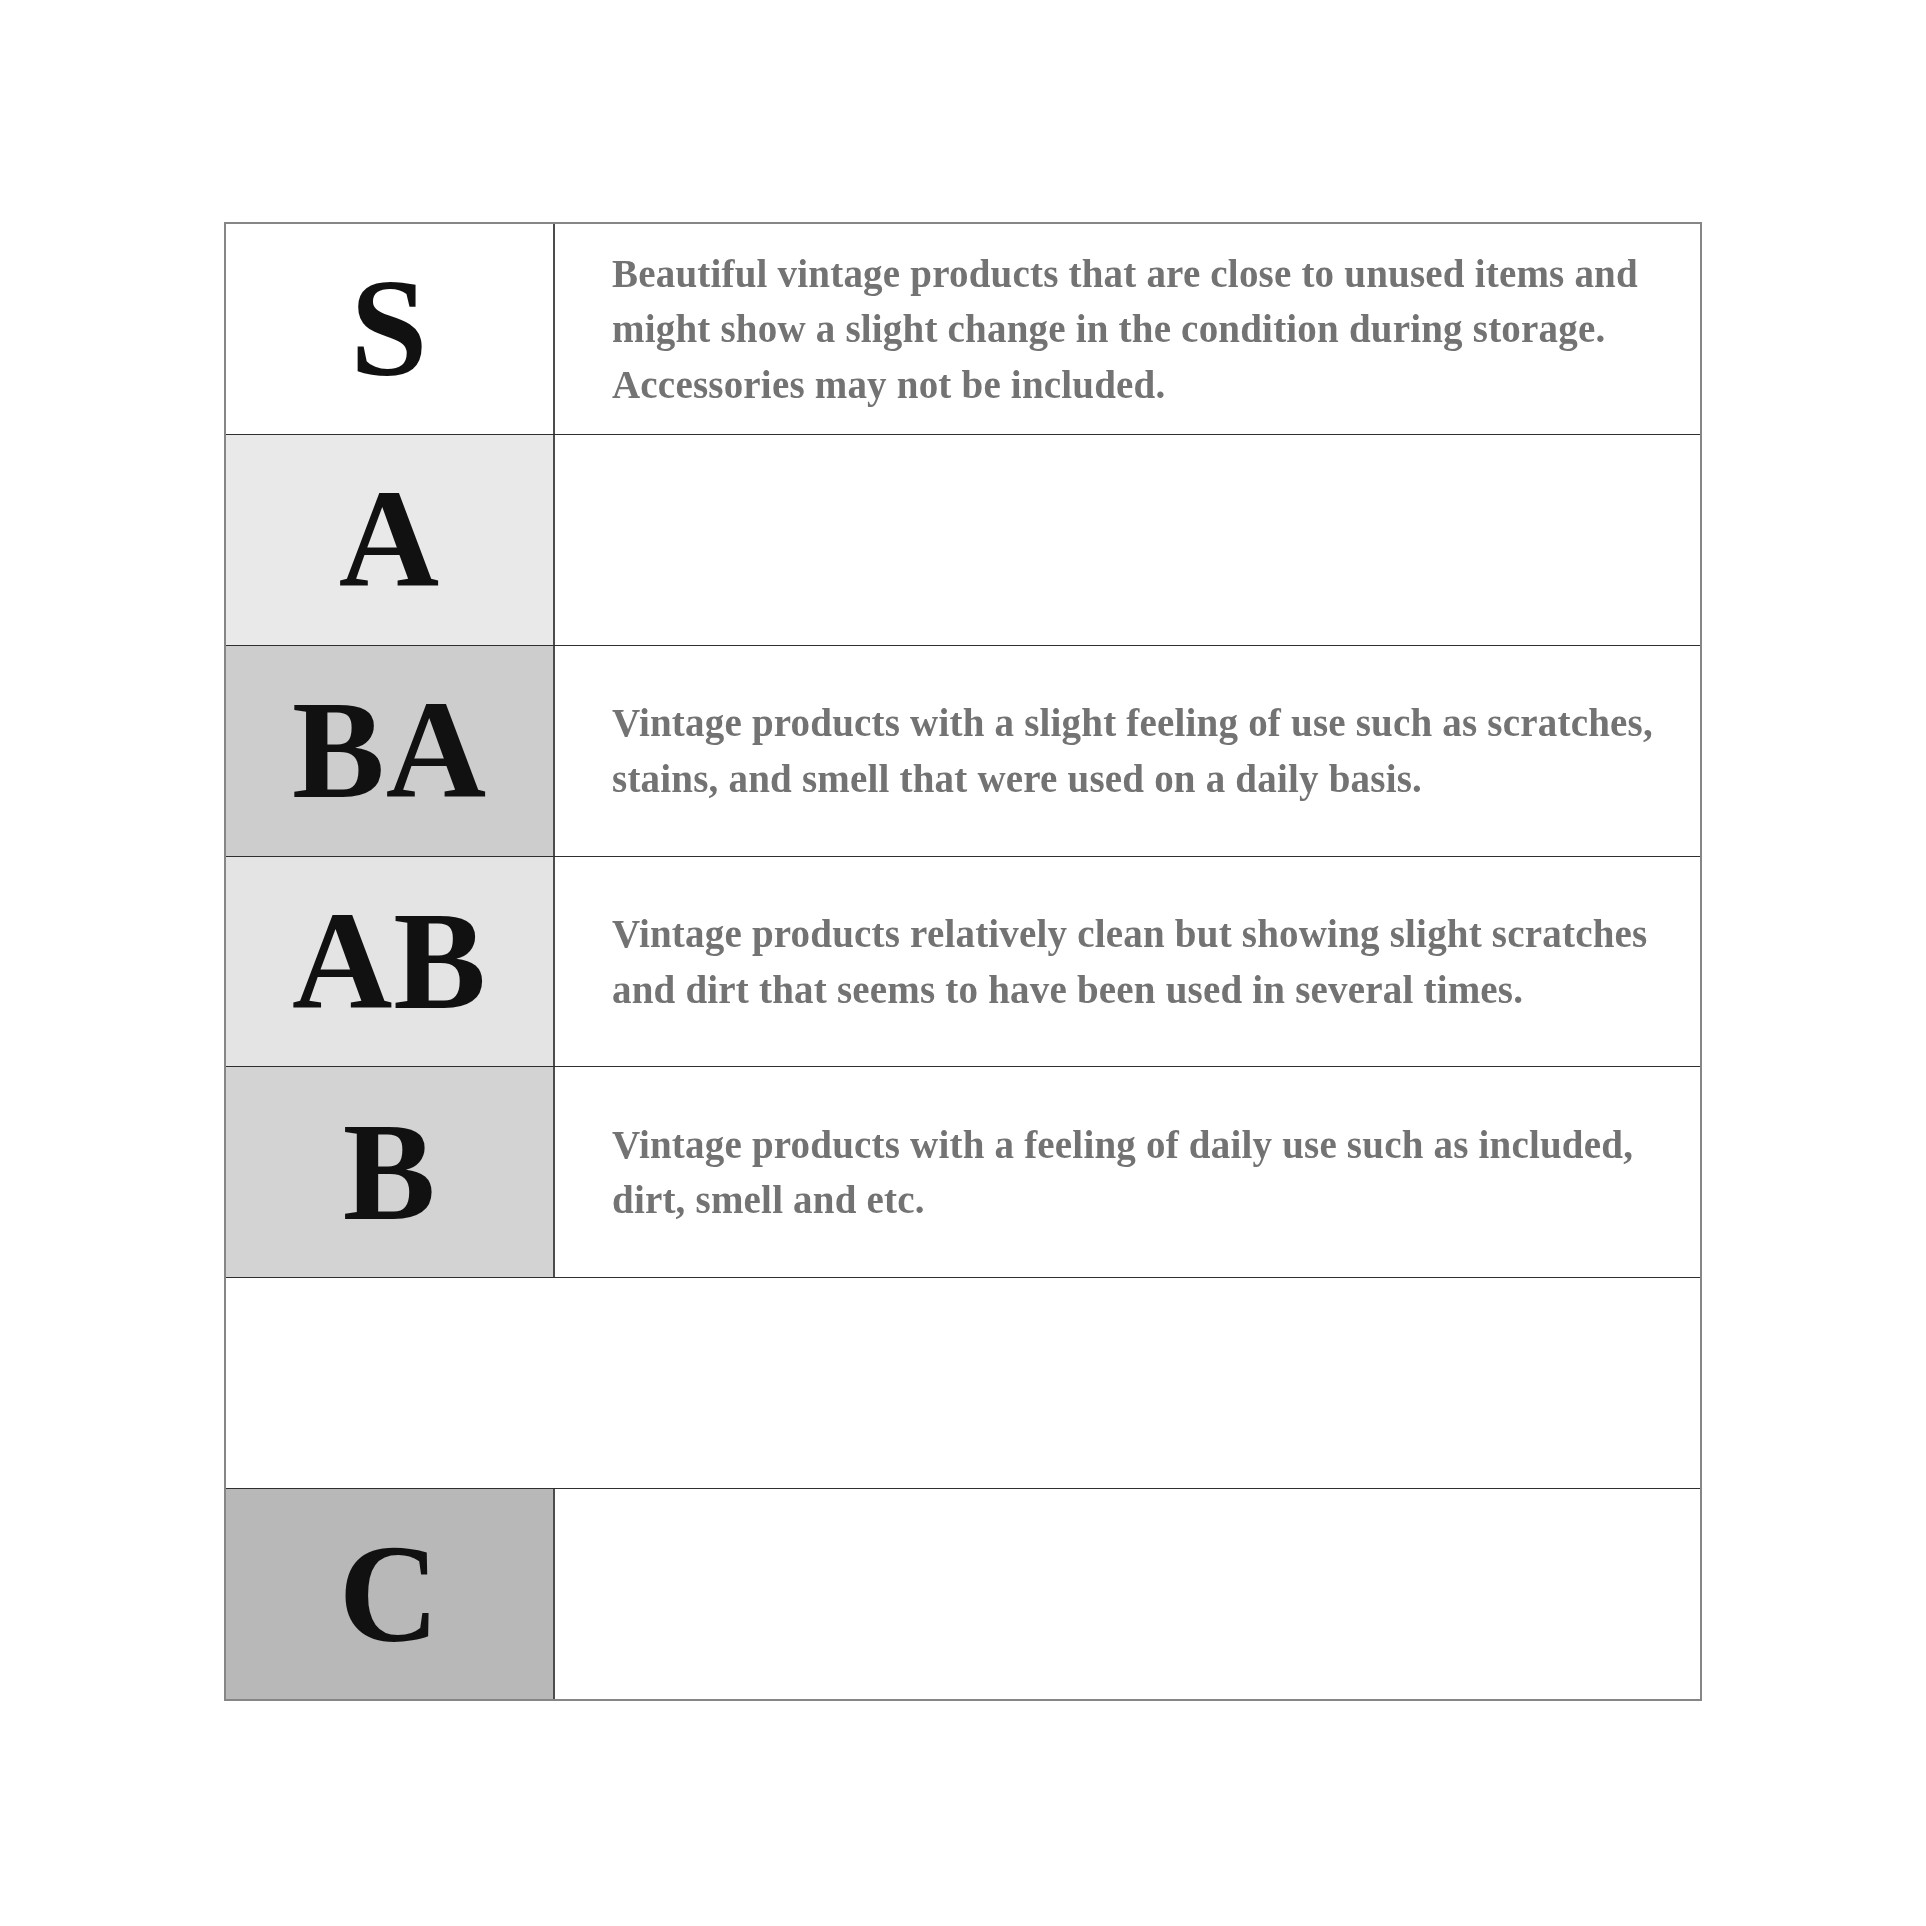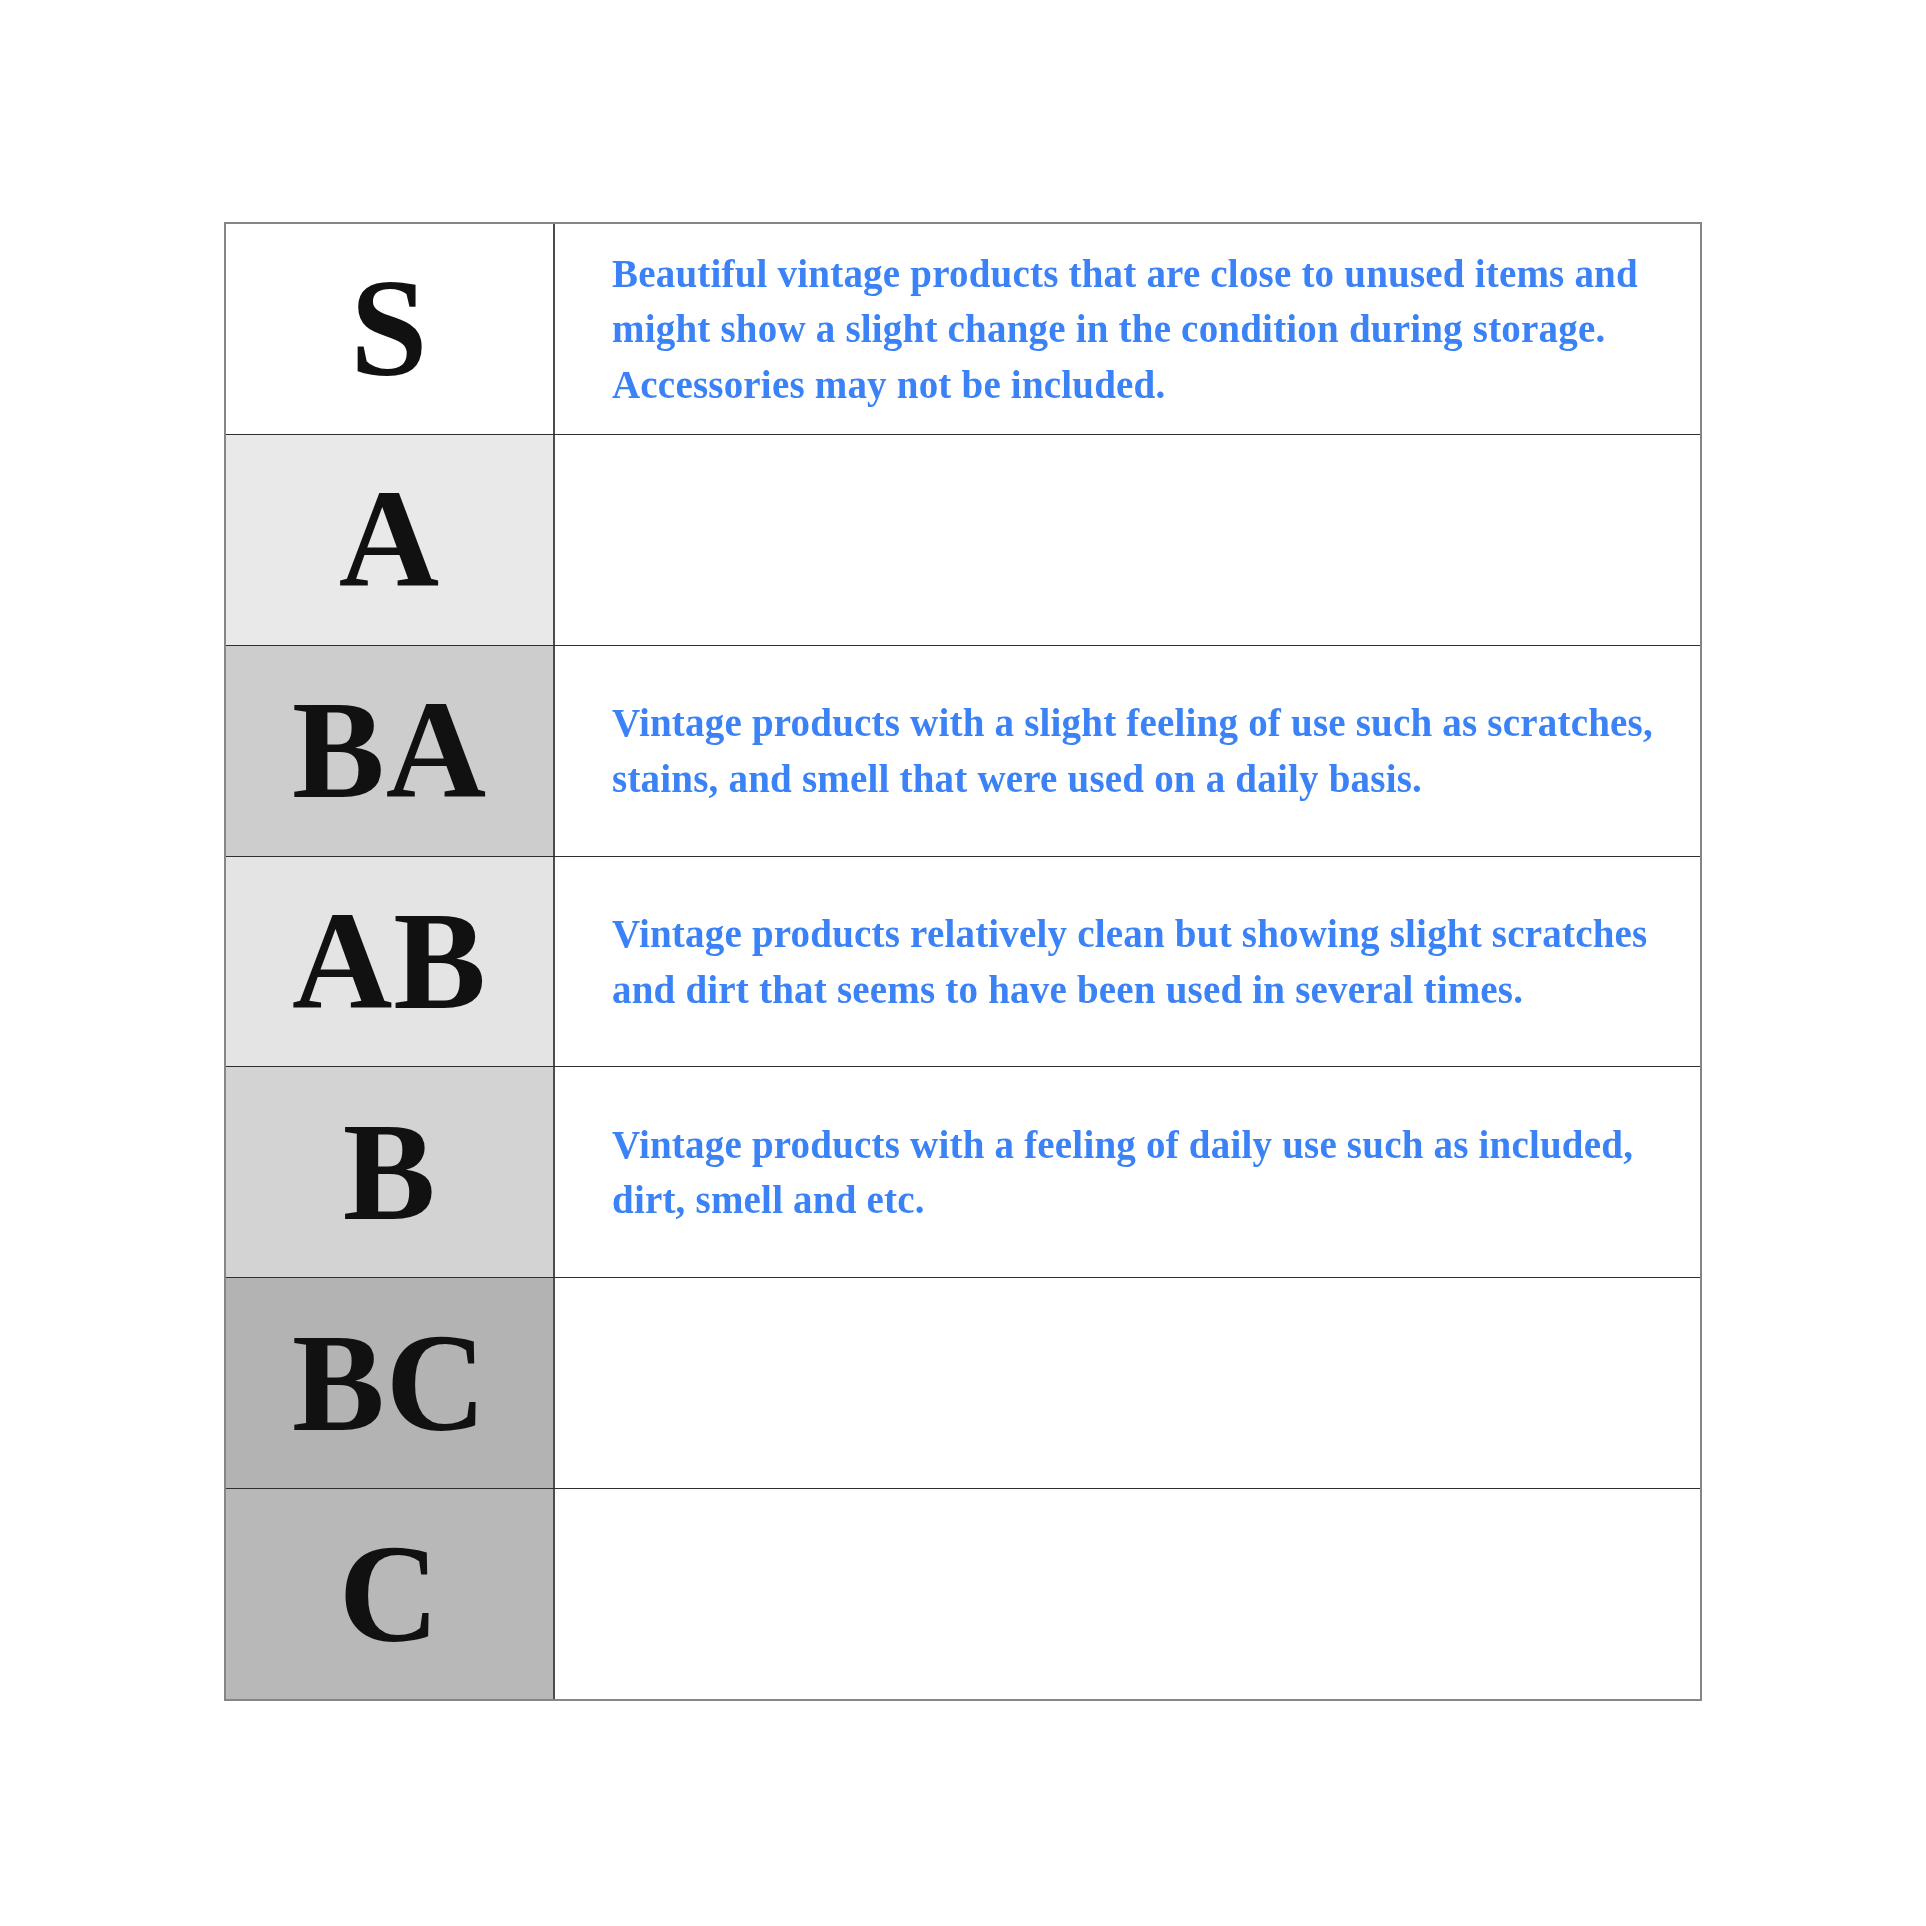--- a/index.html
+++ b/index.html
@@ -55,21 +55,21 @@
   .cell-desc {
     flex: 1 1 auto;
     box-sizing: border-box;
     display: flex;
     align-items: center;
     padding: 0 30px 0 57px;
   }
   .desc-text {
     font-size: 39px;
     font-weight: bold;
-    color: #3b82f6;
+    color: #737373;
     line-height: 1.42;
     white-space: pre-line;
     letter-spacing: 0.2px;
   }
 </style>
 </head>
 <body>
 
 <div class="canvas">
   <div class="grade-table">
@@ -115,23 +115,20 @@
       <div class="cell-grade" style="background-color: rgb(211, 211, 211);">
         <span class="grade-letter">B</span>
       </div>
       <div class="cell-desc">
         <span class="desc-text">Vintage products with a feeling of daily use such as included,
 dirt, smell and etc.</span>
       </div>
     </div>
 
     <div class="grade-row">
-      <div class="cell-grade" style="background-color: rgb(179, 179, 179);">
-        <span class="grade-letter">BC</span>
-      </div>
     </div>
 
     <div class="grade-row">
       <div class="cell-grade" style="background-color: rgb(184, 184, 184);">
         <span class="grade-letter">C</span>
       </div>
     </div>
 
   </div>
 </div>

